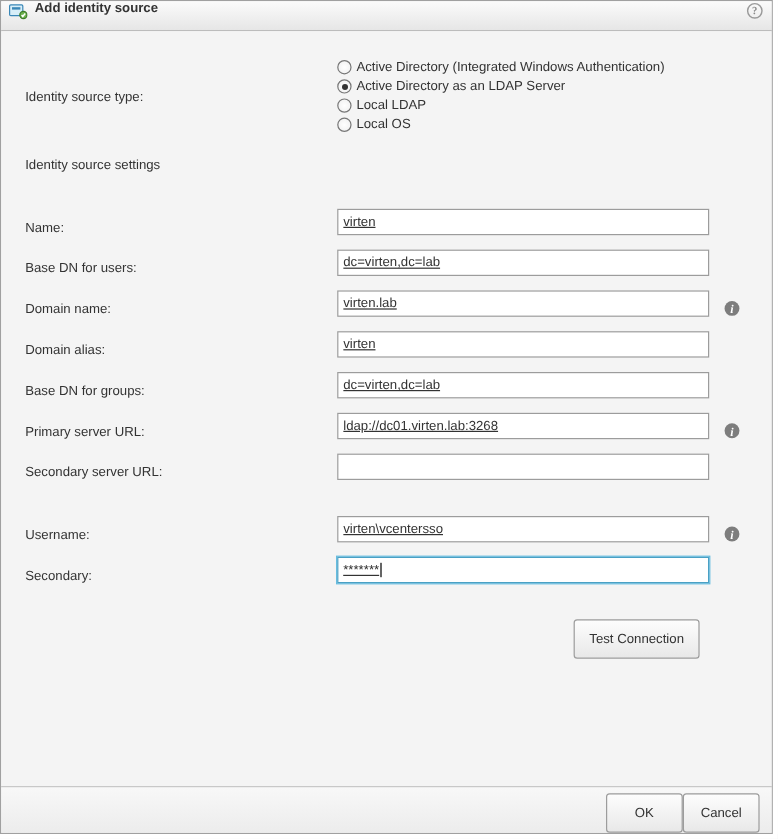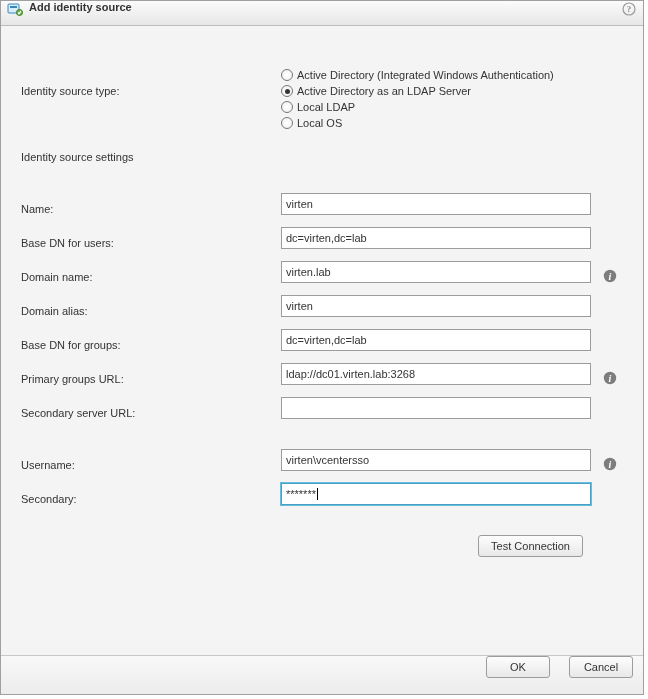--- a/index.html
+++ b/index.html
@@ -59,21 +59,20 @@
   }
   .label-col {
     width: 260px;
     color: #333;
     padding-top: 2px;
   }
   .field-col {
     flex: 1;
     display: flex;
     align-items: center;
-    margin-top: 19px;
   }
   .radio-group {
     display: flex;
     flex-direction: column;
     gap: 4px;
   }
   .radio-item {
     display: flex;
     align-items: center;
     gap: 4px;
@@ -110,20 +109,21 @@
   }
   .form-input {
     width: 300px;
     height: 18px;
     border: 1px solid #9c9c9c;
     background: #fff;
     font-size: 11px;
     padding: 1px 4px;
     box-sizing: content-box;
     color: #333;
+    text-decoration: underline;
   }
   .form-input.focused {
     outline: none;
     border: 1px solid #4aa0c4;
     box-shadow: 0 0 0 1px #66bde0;
   }
   .info-icon {
     width: 14px; height: 14px;
     margin-left: 12px;
     display: inline-flex;
@@ -138,41 +138,41 @@
   }
   .info-icon svg { display:block; }
   .gap { height: 18px; }
   .test-row {
     display: flex;
     justify-content: flex-end;
     padding-right: 40px;
     margin-top: 30px;
   }
   .btn {
-    height: 22px;
+    height: 33px;
     border: 1px solid #9c9c9c;
     background: linear-gradient(#fdfdfd,#e8e8e8);
     border-radius: 3px;
     font-size: 11px;
     color: #333;
     padding: 0 12px;
     cursor: pointer;
     display: inline-flex;
     align-items: center;
     justify-content: center;
     min-width: 60px;
   }
   .footer {
     height: 38px;
     border-top: 1px solid #c8c8c8;
     background: linear-gradient(#f8f8f8,#ececec);
     display: flex;
-    align-items: flex-start;
+    align-items: flex-end;
     justify-content: flex-end;
-    gap: 19px;
+    gap: 0;
     padding: 0 10px;
   }
   .footer .btn { min-width: 64px; }
   .text-cursor {
     border-right: 1px solid #000;
     padding-right: 1px;
   }
 </style>
 </head>
 <body>
@@ -250,21 +250,21 @@
       <div class="form-label">Domain alias:</div>
       <input class="form-input" type="text" value="virten" style="">
     </div>
 
     <div class="form-row">
       <div class="form-label">Base DN for groups:</div>
       <input class="form-input" type="text" value="dc=virten,dc=lab" style="">
     </div>
 
     <div class="form-row">
-      <div class="form-label">Primary groups URL:</div>
+      <div class="form-label">Primary server URL:</div>
       <input class="form-input" type="text" value="ldap://dc01.virten.lab:3268" style="">
       <span class="info-icon">
         <svg width="14" height="14" viewBox="0 0 14 14">
             <circle cx="7" cy="7" r="6.2" fill="#7d7d7d"></circle>
             <text x="7" y="11" text-anchor="middle" font-size="10" fill="#fff" font-family="Georgia" font-style="italic" font-weight="bold">i</text>
           </svg>
       </span>
     </div>
 
     <div class="form-row">

